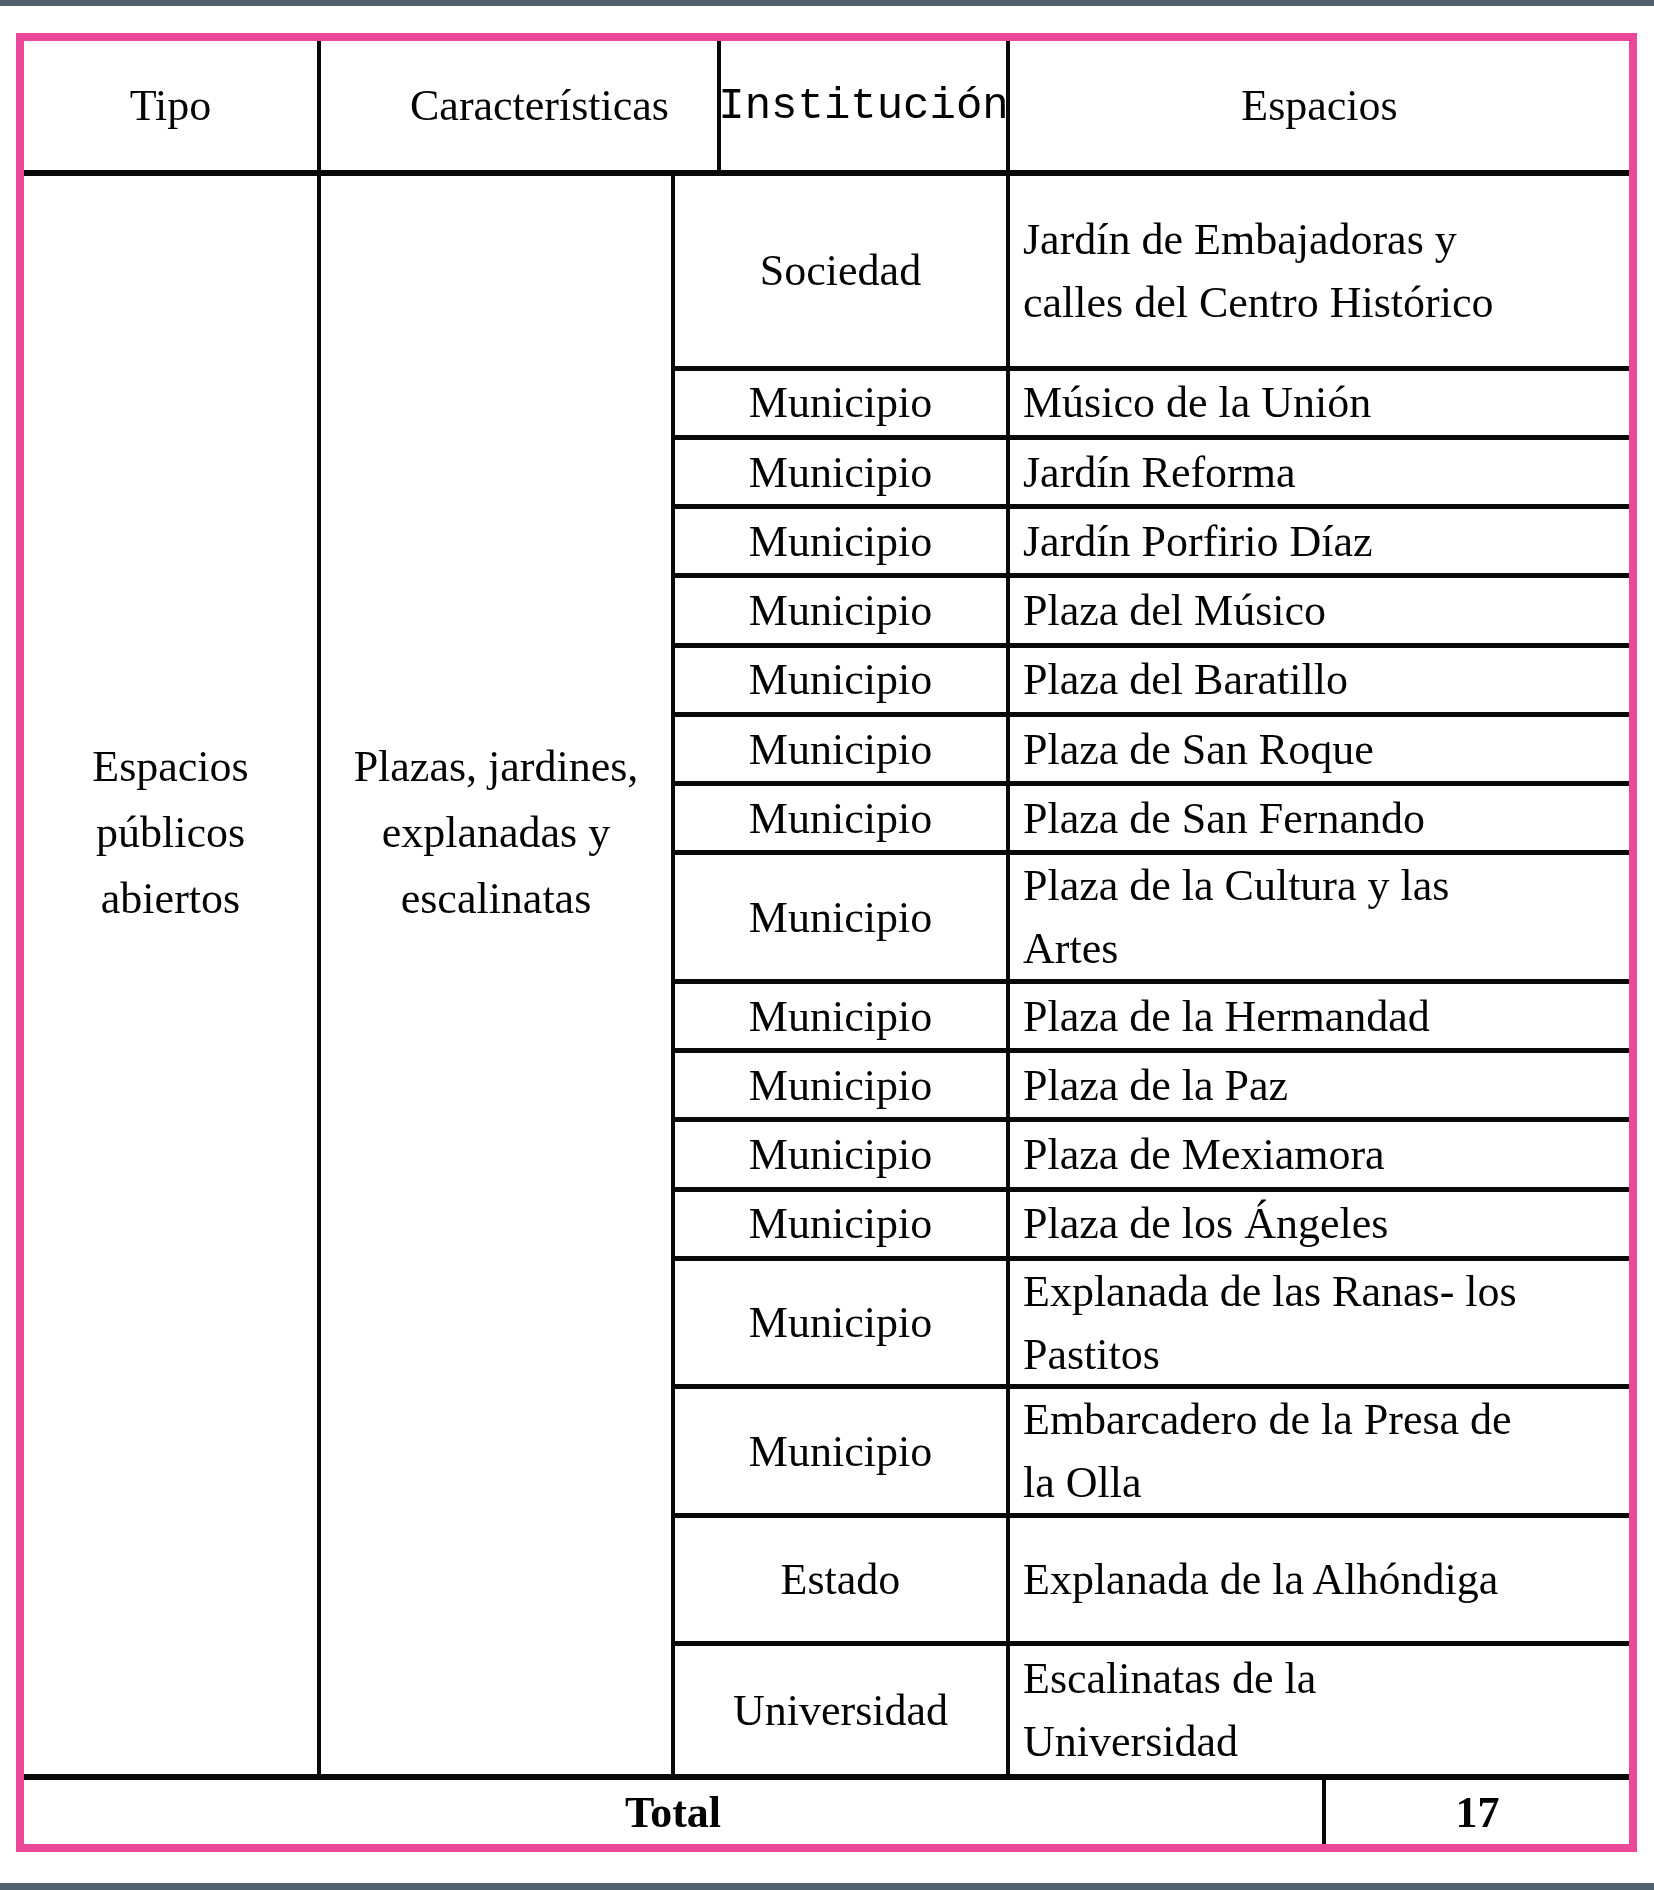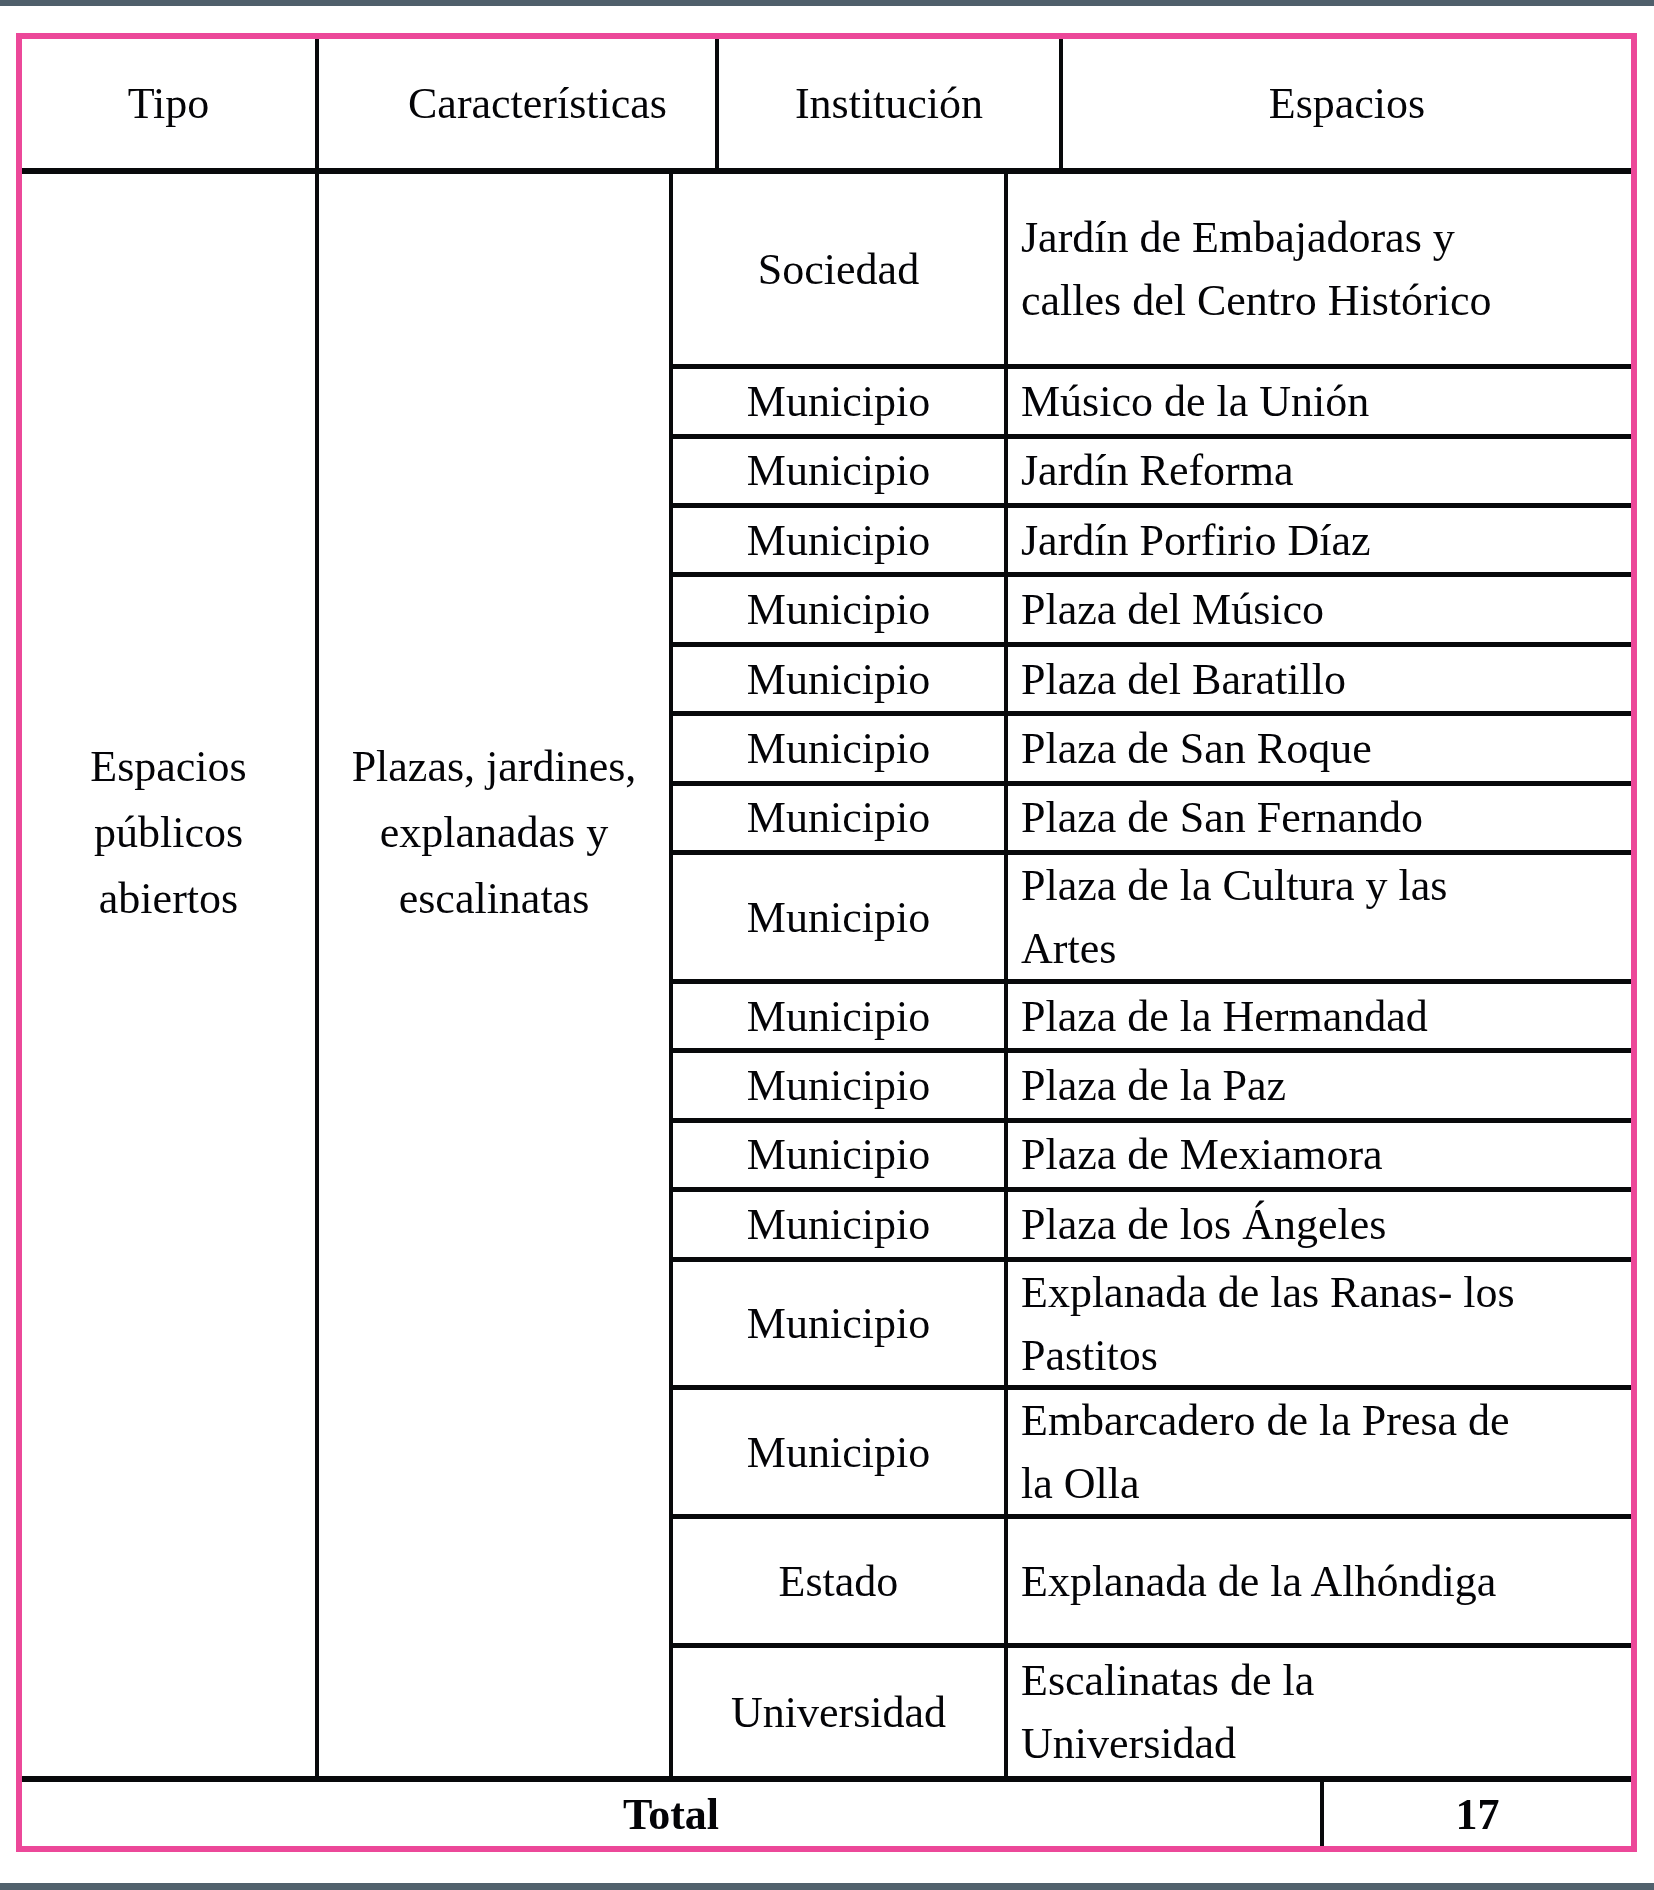--- a/index.html
+++ b/index.html
@@ -11,36 +11,36 @@
     color:#040407;
     overflow:hidden;
   }
   .edge-strip{position:absolute;left:0;width:100%;background:#4f5f6b;}
   .edge-strip.top{top:0;height:6px;}
   .edge-strip.bottom{bottom:0;height:7px;background:#51616d;}
 
   .doc-table{
     position:absolute;left:16px;top:33px;
     width:1621px;height:1819px;
-    border:6px solid #ec4899;
+    border:8px solid #ec4899;
     box-sizing:border-box;
     display:flex;flex-direction:column;
     background:#ffffff;
   }
 
   
   .header-row{display:flex;height:135px;min-height:135px;border-bottom:6px solid #08090b;box-sizing:border-box;}
   .hcell{
     display:flex;align-items:center;justify-content:center;
     font-size:44px;line-height:50px;text-align:center;
     box-sizing:border-box;
   }
   .hcell.c1{width:297px;border-right:4px solid #08090b;}
   .hcell.c2{width:400px;border-right:4px solid #08090b;padding-left:41px;}
-  .hcell.c3{width:344px;border-right:4px solid #08090b;}
+  .hcell.c3{width:289px;border-right:4px solid #08090b;font-family:Liberation Mono, monospace;}
   .hcell.c4{flex:1;}
 
   
   .body-wrap{flex:1;display:flex;min-height:0;}
   .span-cell{
     display:flex;align-items:center;justify-content:center;
     text-align:center;white-space:pre-line;
     font-size:44px;line-height:66px;
     padding-bottom:284px;
     box-sizing:border-box;

